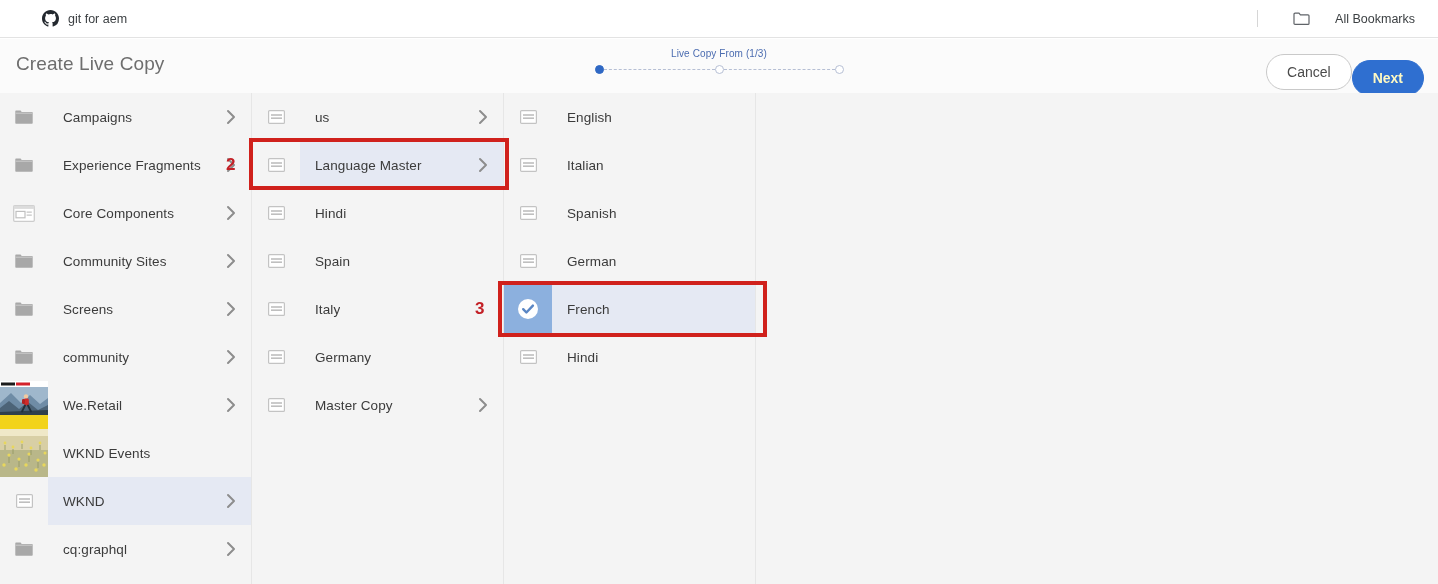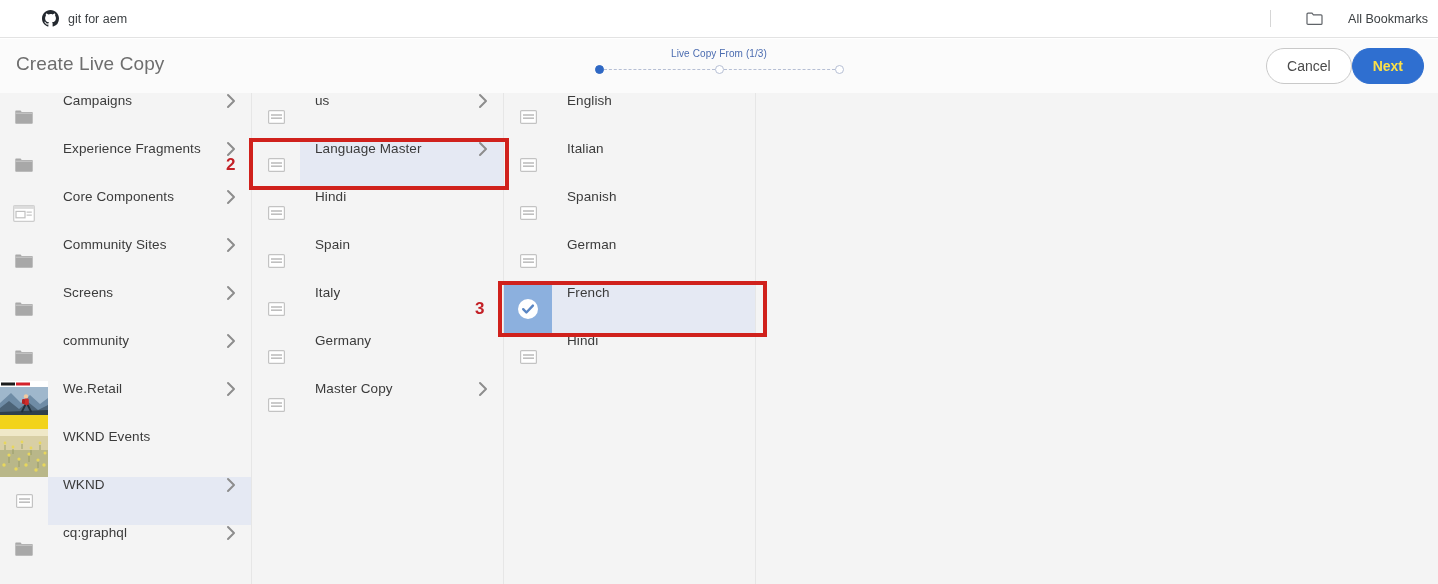--- a/index.html
+++ b/index.html
@@ -18,21 +18,21 @@
     border-bottom: 1px solid #e3e3e3;
     display: flex; align-items: center;
   }
   .bm-left { display: flex; align-items: center; gap: 9px; padding-left: 14px; margin-left: 28px; }
   .bm-label {
     font-size: 12.5px; color: #3c4043;
     font-family: "Liberation Sans", sans-serif;
   }
   .bm-right {
     margin-left: auto; display: flex; align-items: center;
-    gap: 25px; padding-right: 10px;
+    gap: 25px; padding-right: 23px;
   }
   .bm-divider { width: 1px; height: 17px; background: #d6d6d6; margin-right: 10px; }
   .gh-icon { width: 17px; height: 17px; display: block; }
   .folder-icon-bm { width: 17px; height: 15px; display: block; }
 
   
   .app-header {
     position: absolute; left: 0; top: 39px;
     width: 1438px; height: 61px;
     background: #fbfbfb;
@@ -71,22 +71,23 @@
   .btn {
     height: 36px; border-radius: 18px;
     font-size: 14px; cursor: pointer;
     padding: 0 20px; line-height: 34px;
     font-family: "Liberation Sans", sans-serif;
   }
   .btn-cancel {
     background: #ffffff; border: 1px solid #c9c9c9; color: #4b4b4b;
   }
   .btn-next {
-    background: #2f6fd0; border: 1px solid #2f6fd0; color: #fde047;
+    background: #2f6fd0; border: 1px solid #2f6fd0; color: #fef9c3;
     font-weight: 700;
+    margin-top: 12px;
   }
 
   
   .columns {
     position: absolute; left: 0; top: 93px;
     width: 1438px; height: 491px;
     display: flex;
     background: #f4f4f4;
   }
   .col {
@@ -101,21 +102,21 @@
   .row {
     height: 48px; display: flex; align-items: center;
     cursor: pointer; position: relative;
   }
   .row .cell-icon {
     width: 48px; height: 48px; flex: none;
     display: flex; align-items: center; justify-content: center;
     background: #f4f4f4;
   }
   .row .cell-body {
-    flex: 1; height: 48px; display: flex; align-items: flex-start;
+    flex: 1; height: 48px; display: flex; align-items: center;
     padding-left: 15px; padding-right: 14px;
     background: #f4f4f4;
   }
   .row.selected .cell-body { background: #e5e9f3; }
   .row.selected .cell-icon { background: #f4f4f4; }
   .row.checked .cell-icon { background: #8cb0de; }
   .row.checked .cell-body { background: #e5e9f3; }
 
   .row-label {
     font-size: 13.5px; color: #3b3b3b; letter-spacing: 0.1px;

